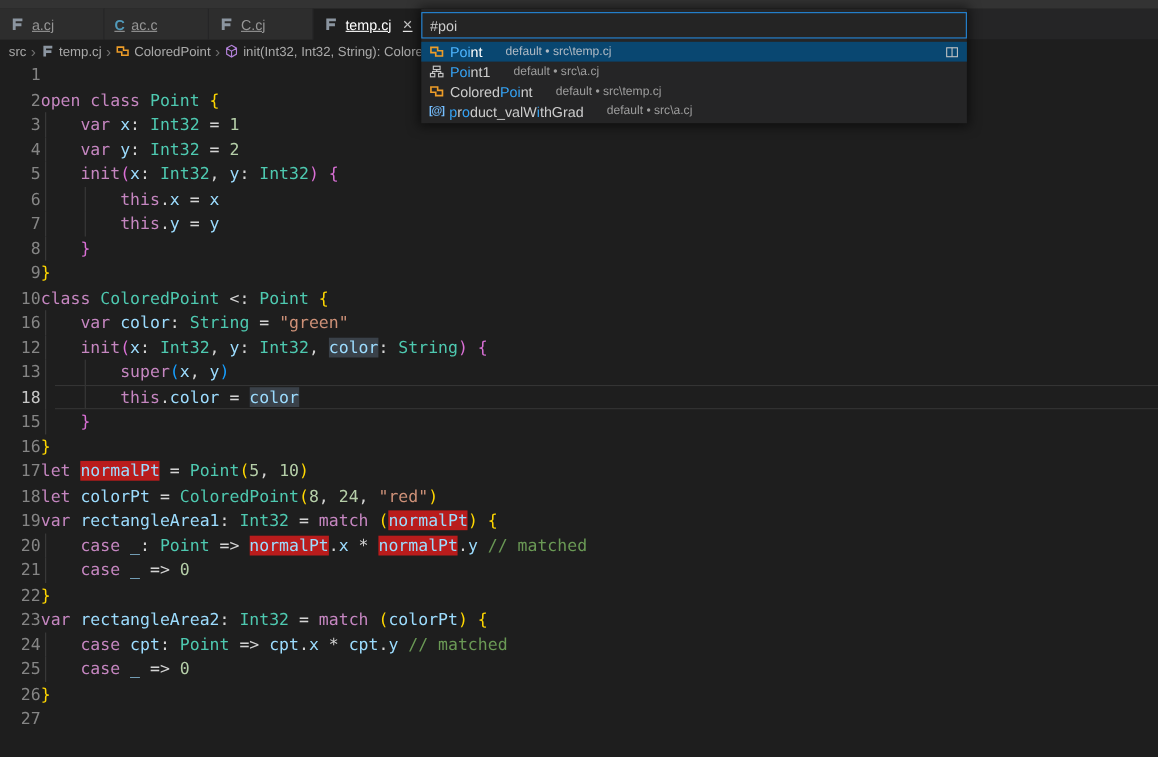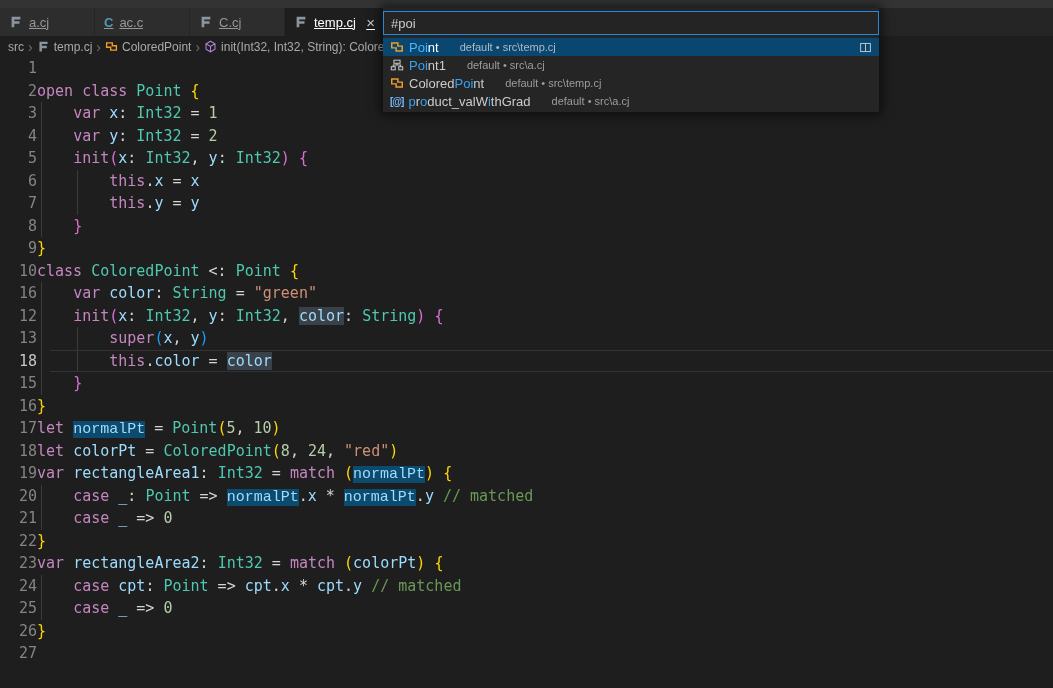--- a/index.html
+++ b/index.html
@@ -34,21 +34,21 @@
   .tk-kw  { color:#C586C0; }
   .tk-type{ color:#4EC9B0; }
   .tk-var { color:#9CDCFE; }
   .tk-num { color:#B5CEA8; }
   .tk-str { color:#CE9178; }
   .tk-com { color:#6A9955; }
   .tk-op, .tk-pl { color:#d4d4d4; }
   .tk-b1 { color:#FFD700; }
   .tk-b2 { color:#DA70D6; }
   .tk-b3 { color:#179FFF; }
-  .hl-o { background:#0c4a6e;font-family:Liberation Mono, monospace; }
+  .hl-o { background:#b91c1c; }
   .hl-g { background:#3a4149; }
 
   .quickinput { position:absolute; left:383px; top:8px; width:496px; background:#252526;
                 box-shadow:0 0 10px 3px rgba(0,0,0,0.55); padding-bottom:2px; z-index:10; }
   .qi-inputwrap { margin:3px 0; border:1px solid #2488db; background:#242424; height:24px;
                   display:flex; align-items:center; }
   .qi-input { flex:1; background:transparent; border:none; outline:none; color:#cccccc;
               font-size:13px; font-family:"Liberation Sans",sans-serif; padding:0 7px; }
   .qi-list { }
   .qi-row { height:18px; display:flex; align-items:center; gap:5px; padding:0 7px;

